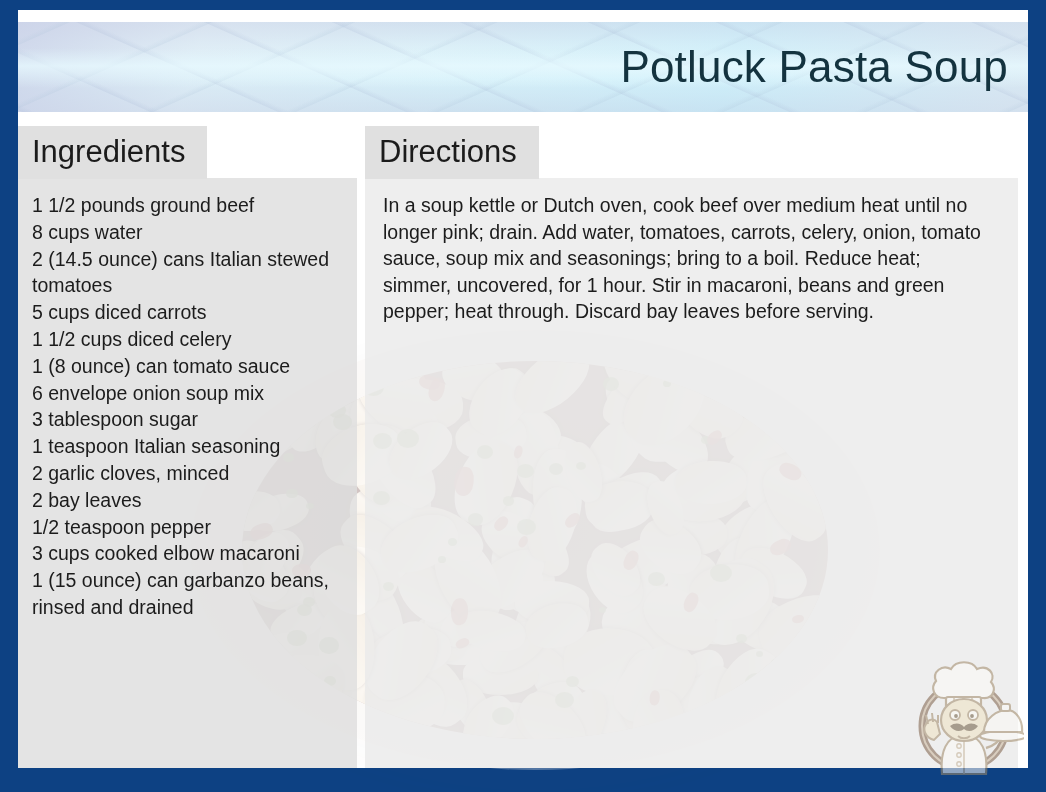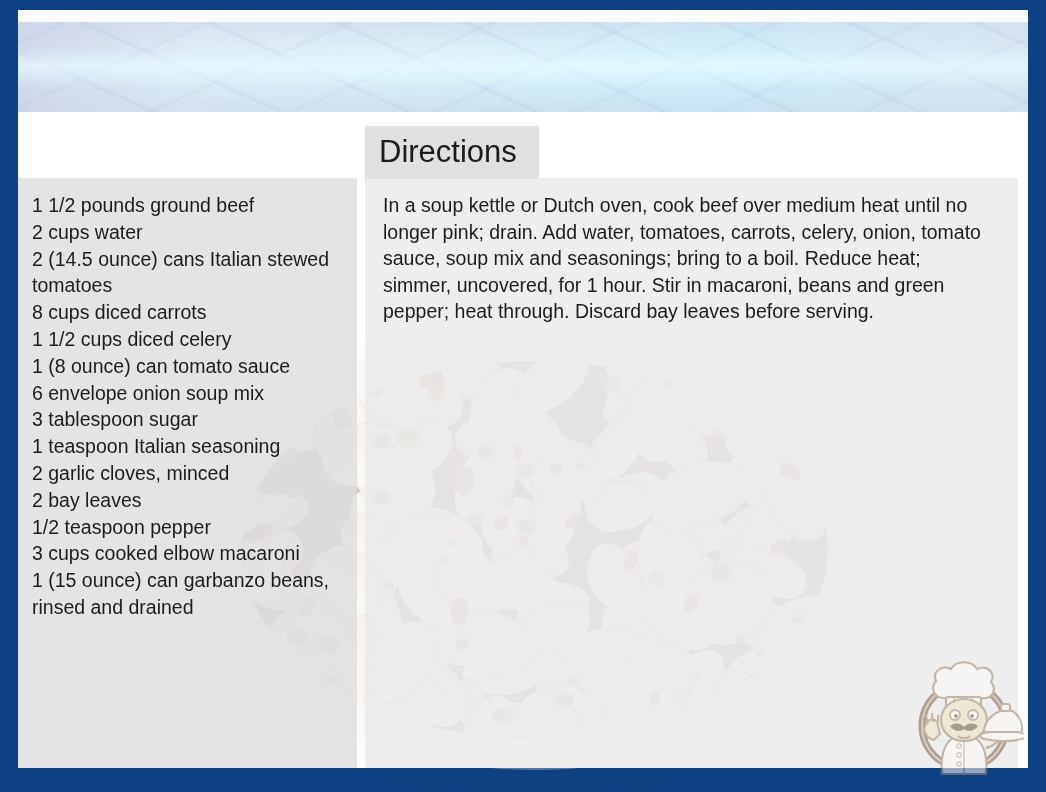--- a/index.html
+++ b/index.html
@@ -200,20 +200,21 @@
 </head>
 <body>
 
 <div id="card">
 
   <div class="page-white"></div>
 
   <div class="banner">
     <div class="hatch"></div>
     <div class="glow"></div>
+    <div class="recipe-title">Potluck Pasta Soup</div>
   </div>
 
   <div class="food-photo">
     <div class="bowl-outer"></div>
     <div class="bowl-inner">
       <div class="beans" id="beans-layer">
           <div class="bean" style="width: 9.20258%; height: 9.97358%; left: 81.0757%; top: 25.3469%; transform: rotate(114.091deg);"></div>
           <div class="bean" style="width: 9.22409%; height: 10.113%; left: 18.3068%; top: 19.9113%; transform: rotate(272.962deg);"></div>
           <div class="bean" style="width: 13.6293%; height: 13.7001%; left: 7.99744%; top: 52.5336%; transform: rotate(295.8deg);"></div>
           <div class="bean" style="width: 11.4945%; height: 10.1539%; left: 3.38473%; top: 55.78%; transform: rotate(239.78deg);"></div>
@@ -428,28 +429,29 @@
           <div class="tomato" style="width: 4.56987%; height: 4.56987%; left: 34.8976%; top: 63.9707%; transform: rotate(92.2376deg);"></div>
           <div class="tomato" style="width: 2.12817%; height: 2.12817%; left: 93.7882%; top: 67.2313%; transform: rotate(349.52deg);"></div>
           <div class="tomato" style="width: 3.92895%; height: 3.92895%; left: 1.38977%; top: 43.2113%; transform: rotate(160.258deg);"></div>
           <div class="tomato" style="width: 3.3218%; height: 3.3218%; left: 8.55898%; top: 53.6992%; transform: rotate(355.175deg);"></div>
           <div class="tomato" style="width: 4.04369%; height: 4.04369%; left: 31.311%; top: 5.58114%; transform: rotate(287.606deg);"></div>
           <div class="tomato" style="width: 3.37229%; height: 3.37229%; left: 64.6655%; top: 51.0086%; transform: rotate(295.723deg);"></div>
         </div>
     </div>
   </div>
 
+  <div class="panel-head" id="ingredients-head">Ingredients</div>
   <div class="panel-body" id="ingredients-body">
     <div class="body-bg"></div>
     <div class="body-text">
       <ul class="ing-list" id="ing-list">
           <li>1 1/2 pounds ground beef</li>
-          <li>2 cups water</li>
+          <li>8 cups water</li>
           <li>2 (14.5 ounce) cans Italian stewed tomatoes</li>
-          <li>8 cups diced carrots</li>
+          <li>5 cups diced carrots</li>
           <li>1 1/2 cups diced celery</li>
           <li>1 (8 ounce) can tomato sauce</li>
           <li>6 envelope onion soup mix</li>
           <li>3 tablespoon sugar</li>
           <li>1 teaspoon Italian seasoning</li>
           <li>2 garlic cloves, minced</li>
           <li>2 bay leaves</li>
           <li>1/2 teaspoon pepper</li>
           <li>3 cups cooked elbow macaroni</li>
           <li>1 (15 ounce) can garbanzo beans, rinsed and drained</li>

